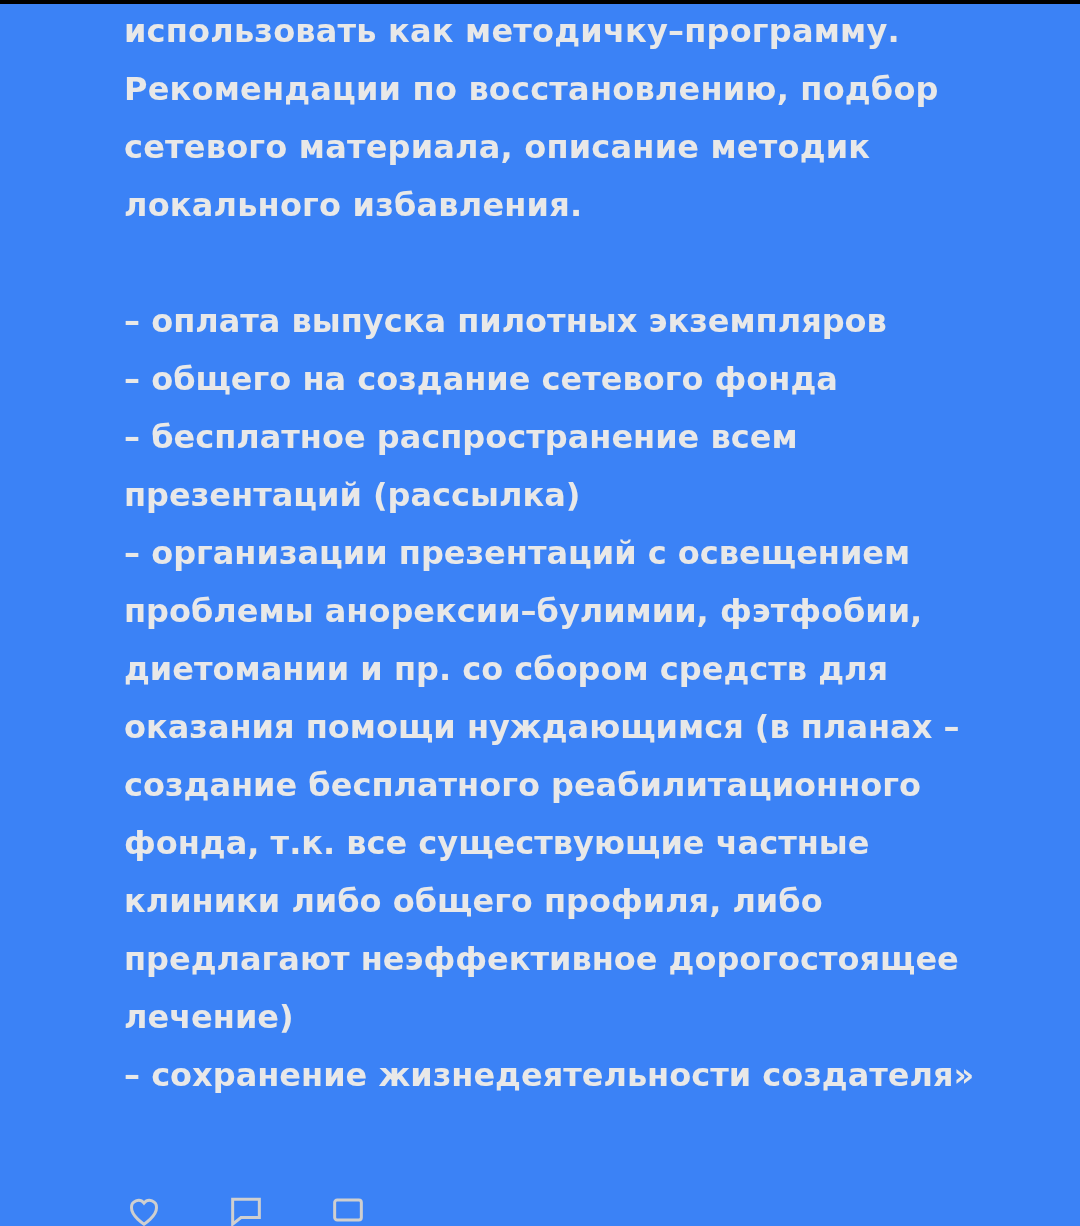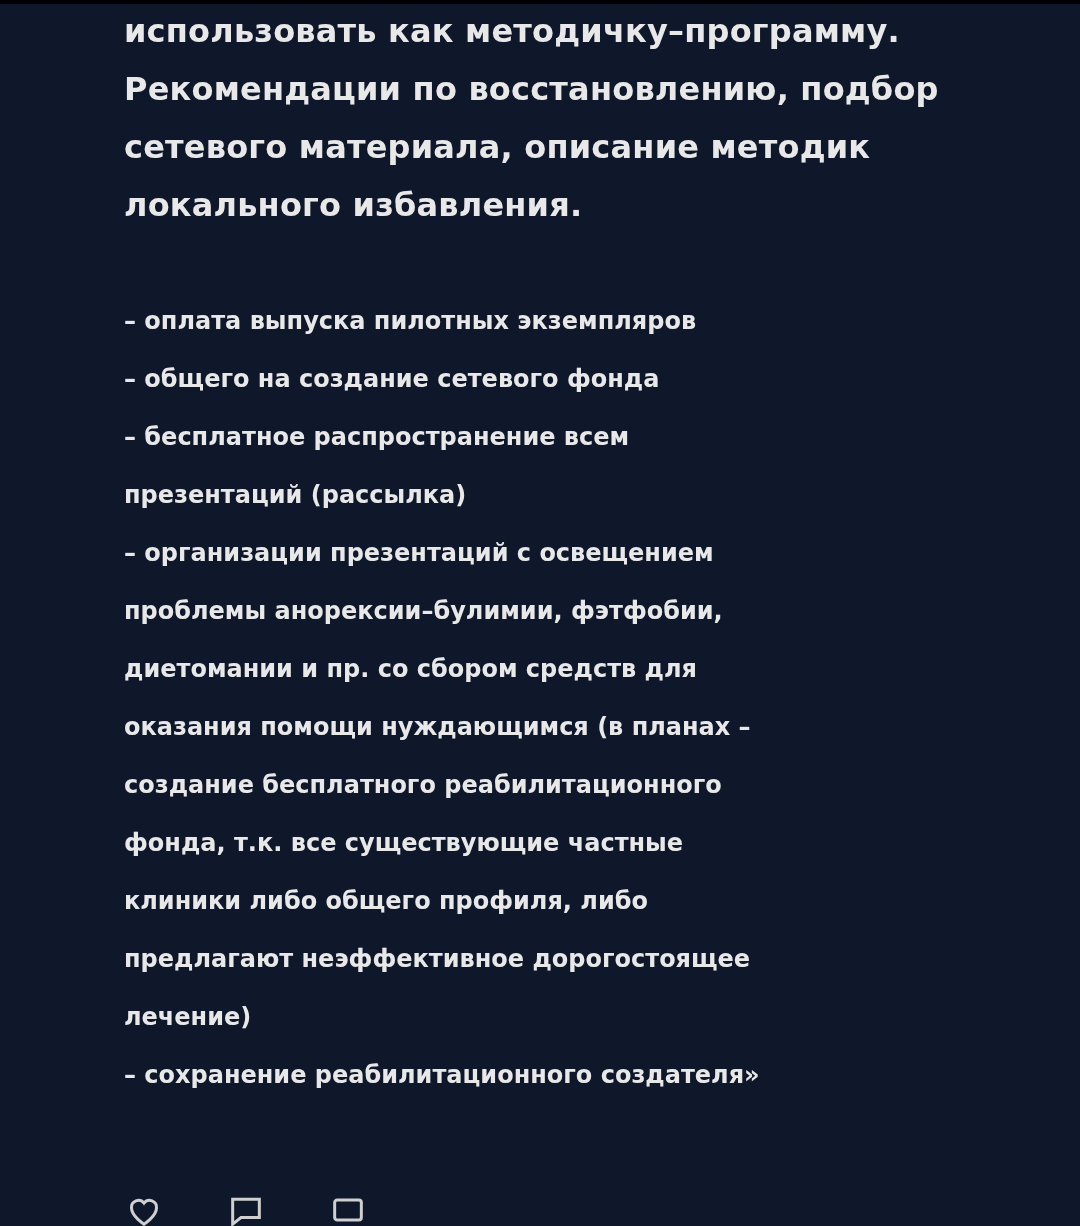--- a/index.html
+++ b/index.html
@@ -10,21 +10,21 @@
   body {
     width: 1080px;
     height: 1226px;
     overflow: hidden;
     font-family: "DejaVu Sans", "Liberation Sans", sans-serif;
   }
   .screen {
     position: relative;
     width: 1080px;
     height: 1226px;
-    background: #0f172a;
+    background: #3b82f6;
     box-sizing: border-box;
   }
   .top-edge {
     position: absolute;
     top: 0;
     left: 0;
     width: 1080px;
     height: 4px;
     background: #000000;
   }
@@ -42,21 +42,21 @@
     letter-spacing: 0.2px;
     white-space: pre-wrap;
     word-wrap: break-word;
     margin: 0;
   }
   .spacer {
     height: 58px;
   }
   .list-line {
     color: #e8e8e8;
-    font-size: 24px;
+    font-size: 32px;
     line-height: 58px;
     font-weight: 700;
     white-space: pre-wrap;
     margin: 0;
   }
   .action-bar {
     position: absolute;
     left: 124px;
     bottom: -14px;
     display: flex;
@@ -112,21 +112,21 @@
     <p class="list-line">– организации презентаций с освещением
 проблемы анорексии–булимии, фэтфобии,
 диетомании и пр. со сбором средств для
 оказания помощи нуждающимся (в планах –
 создание бесплатного реабилитационного
 фонда, т.к. все существующие частные
 клиники либо общего профиля, либо
 предлагают неэффективное дорогостоящее
 лечение)</p>
 
-    <p class="list-line">– сохранение реабилитационного создателя»</p>
+    <p class="list-line">– сохранение жизнедеятельности создателя»</p>
 
   </div>
 
   <div class="action-bar">
 
     <div class="action">
       <span class="icon">
         <svg width="40" height="40" viewBox="0 0 24 24" fill="none" stroke="#cfcfcf" stroke-width="1.8">
           <path d="M12 20.5s-7.5-4.7-7.5-9.8A4.2 4.2 0 0 1 12 7.8a4.2 4.2 0 0 1 7.5 2.9c0 5.1-7.5 9.8-7.5 9.8z"></path>
         </svg>

